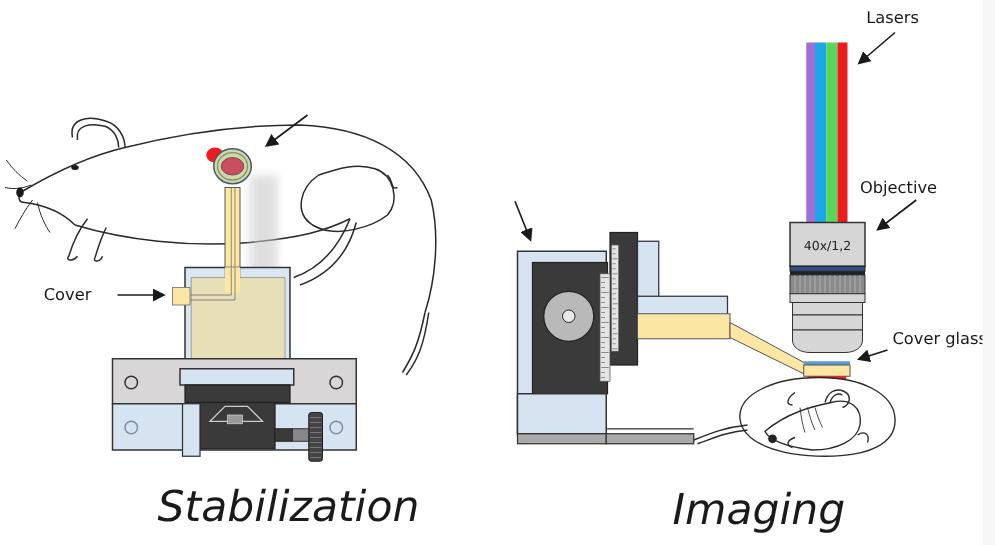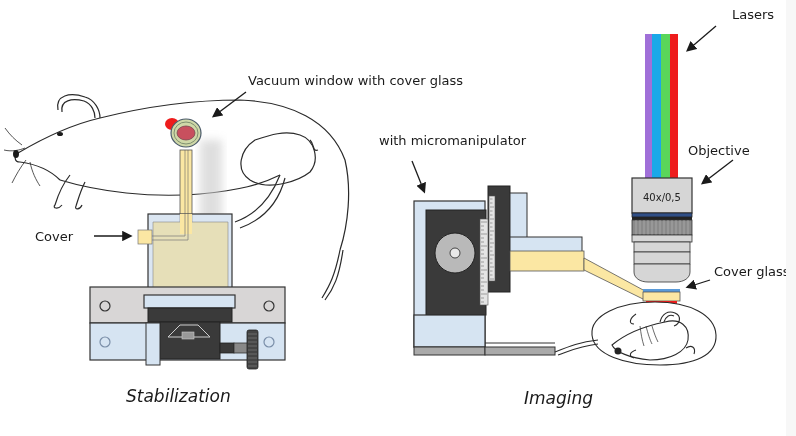--- a/index.html
+++ b/index.html
@@ -1,19 +1,19 @@
 <!DOCTYPE html>
 <html><head>
   <meta charset="utf-8">
   <style>
     html, body { margin: 0; padding: 0; background: #ffffff; }
     body { width: 796px; height: 436px; position: relative; overflow: hidden; font-family: "DejaVu Sans", sans-serif; }
     #stage { position: absolute; left: 0; top: 0; width: 796px; height: 436px; }
     .lbl { position: absolute; font-family: "DejaVu Sans", sans-serif; font-size: 13px; color: #1a1a1a; white-space: nowrap; line-height: 15px; }
-    .title { position: absolute; font-family: "DejaVu Sans", sans-serif; font-style: italic; font-size: 17px; color: #1a1a1a; white-space: nowrap; }
+    .title { position: absolute; font-family: "DejaVu Sans", sans-serif; font-style: italic; font-size: 34px; color: #1a1a1a; white-space: nowrap; }
     .rightedge { position: absolute; left: 786px; top: 0; width: 10px; height: 436px; background: #f7f7f7; }
   </style>
 </head>
 <body>
 
 <div id="stage">
   <svg width="796" height="436" viewBox="0 0 796 436" xmlns="http://www.w3.org/2000/svg">
     <defs>
       <marker id="arrowhead" markerWidth="8" markerHeight="8" refX="6" refY="4" orient="auto">
         <path d="M0,0 L8,4 L0,8 Z" fill="#1a1a1a"></path>
@@ -232,25 +232,23 @@
       <circle cx="618" cy="351" r="3.5" fill="#222"></circle>
 
       <line x1="412" y1="161" x2="424" y2="191" stroke="#1a1a1a" stroke-width="1.3" marker-end="url(#arrowhead)"></line>
       <line x1="716" y1="26" x2="688" y2="50" stroke="#1a1a1a" stroke-width="1.3" marker-end="url(#arrowhead)"></line>
       <line x1="733" y1="160" x2="703" y2="183" stroke="#1a1a1a" stroke-width="1.3" marker-end="url(#arrowhead)"></line>
       <line x1="710" y1="280" x2="688" y2="287" stroke="#1a1a1a" stroke-width="1.3" marker-end="url(#arrowhead)"></line>
     </g>
   </svg>
 
   
-  <div class="lbl" style="left:248px; top:73px;">Vacuum window with cover glass</div>
   <div class="lbl" style="left:35px; top:229px;">Cover</div>
   <div class="title" style="left:126px; top:386px;">Stabilization</div>
 
-  <div class="lbl" style="left:379px; top:133px;">with micromanipulator</div>
-  <div class="lbl" style="left:732px; top:7px;">Lasers</div>
+  <div class="lbl" style="left:693px; top:7px;">Lasers</div>
   <div class="lbl" style="left:688px; top:143px;">Objective</div>
   <div class="lbl" style="left:714px; top:264px;">Cover glass</div>
-  <div class="lbl" style="left:643px; top:190px; font-size:10px; color:#222;">40x/0,5</div>
-  <div class="title" style="left:524px; top:388px;">Imaging</div>
+  <div class="lbl" style="left:643px; top:190px; font-size:10px; color:#222;">40x/1,2</div>
+  <div class="title" style="left:538px; top:388px;">Imaging</div>
 
   <div class="rightedge"></div>
 </div>
 
 </body></html>

